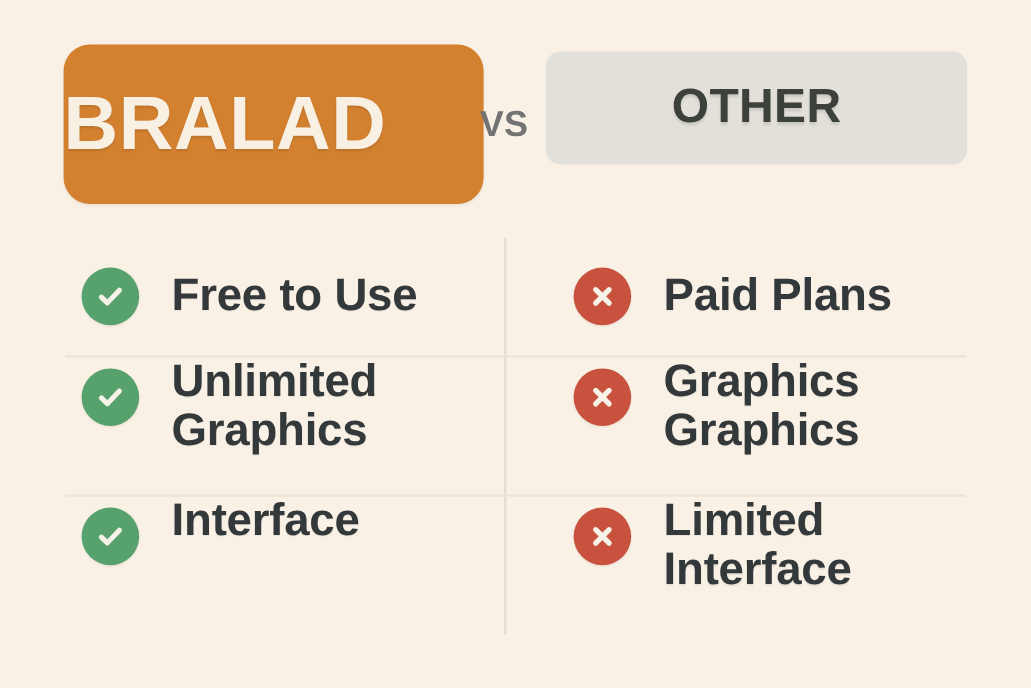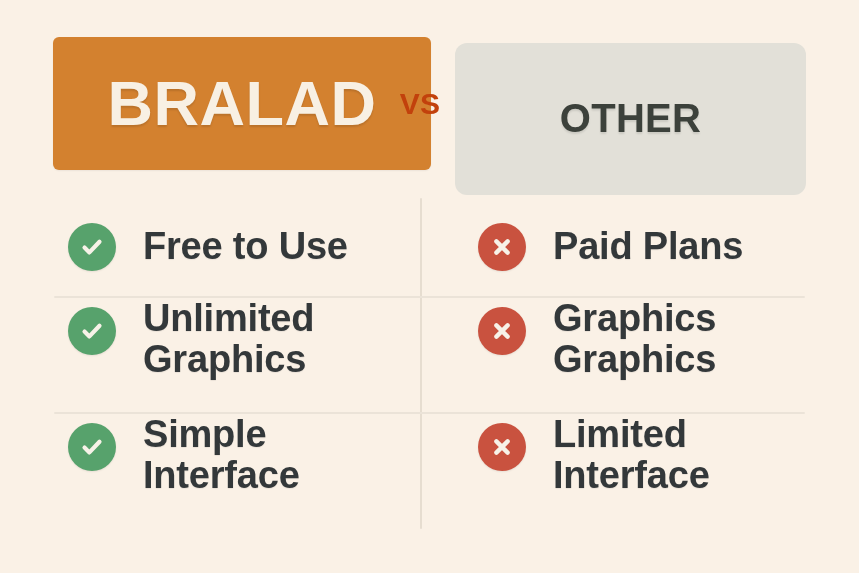--- a/index.html
+++ b/index.html
@@ -28,27 +28,26 @@
     left: 0;
     top: 37px;
     width: 859px;
     height: 133px;
   }
 
   .brand-badge {
     position: absolute;
     left: 53px;
     top: 0;
-    width: 378px;
+    width: 350px;
     height: 133px;
     background: #d3812f;
-    border-radius: 6px;
-    display: flex;
-    align-items: center;
-    justify-content: center;
+    border-radius: 22px;
+    display: flex;
+    align-items: center;
     box-shadow: 0 1px 2px rgba(0,0,0,0.06);
   }
   .brand-badge .brand-text {
     color: #f8f0e3;
     font-size: 63px;
     font-weight: bold;
     letter-spacing: 0.5px;
     line-height: 1;
     text-shadow: 0 2px 2px rgba(0,0,0,0.12);
     white-space: nowrap;
@@ -56,32 +55,32 @@
 
   .vs-label {
     position: absolute;
     left: 392px;
     top: 0;
     width: 56px;
     height: 133px;
     display: flex;
     align-items: center;
     justify-content: center;
-    color: #c2410c;
+    color: #737373;
     font-size: 30px;
     font-weight: bold;
     letter-spacing: 0.3px;
   }
 
   .other-badge {
     position: absolute;
     left: 455px;
     top: 6px;
     width: 351px;
-    height: 152px;
+    height: 94px;
     background: #e2e0d8;
     border-radius: 12px;
     display: flex;
     flex-direction: column;
     align-items: center;
     justify-content: center;
   }
   .other-badge .other-line {
     color: #3c413b;
     font-size: 40px;
@@ -249,21 +248,20 @@
 
     <div class="row r3">
 
       <div class="cell left two-line">
         <span class="icon-badge check">
           <svg width="28" height="28" viewBox="0 0 28 28">
             <path d="M6.5 14.6 L11.4 19.4 L21.5 8.8" fill="none" stroke="#f7f2e8" stroke-width="4.2" stroke-linecap="round" stroke-linejoin="round"></path>
           </svg>
         </span>
         <span class="feature-text">
-          <span class="tl">Simple</span>
           <span class="tl">Interface</span>
         </span>
       </div>
 
       <div class="cell right two-line right-pad">
         <span class="icon-badge cross">
           <svg width="28" height="28" viewBox="0 0 28 28">
             <path d="M8.4 8.4 L19.6 19.6 M19.6 8.4 L8.4 19.6" fill="none" stroke="#f7f2e8" stroke-width="4.4" stroke-linecap="round"></path>
           </svg>
         </span>

